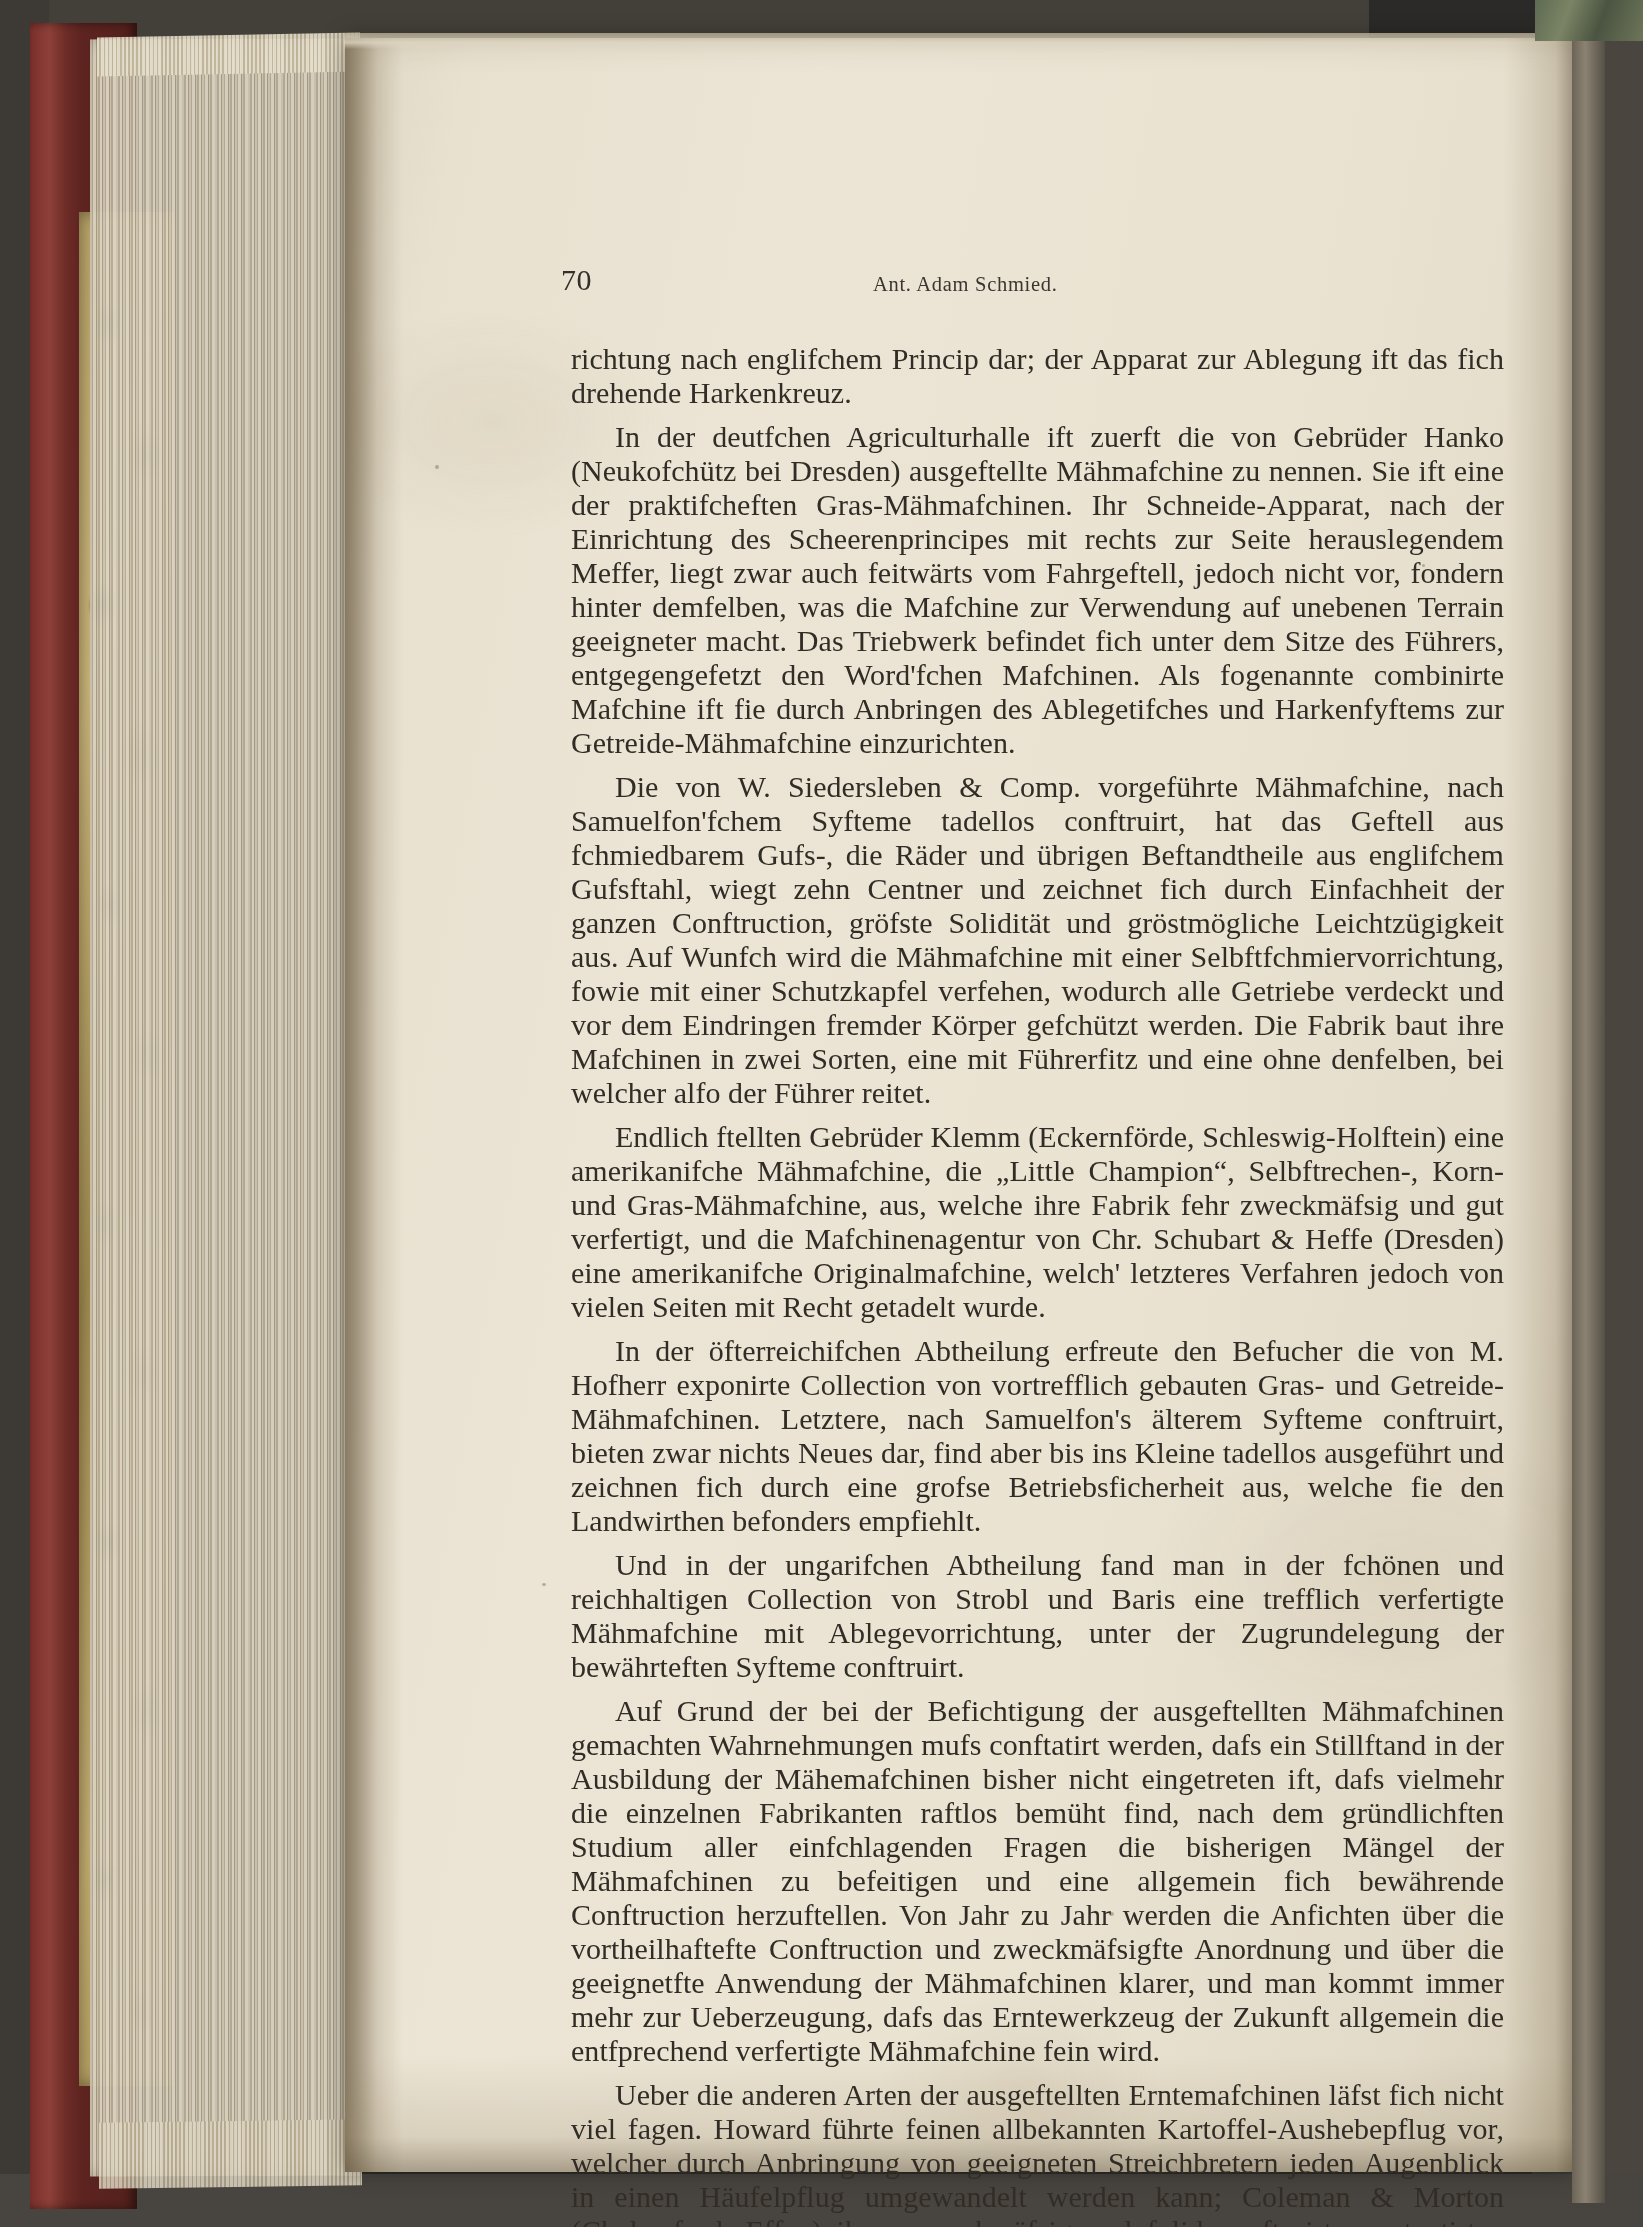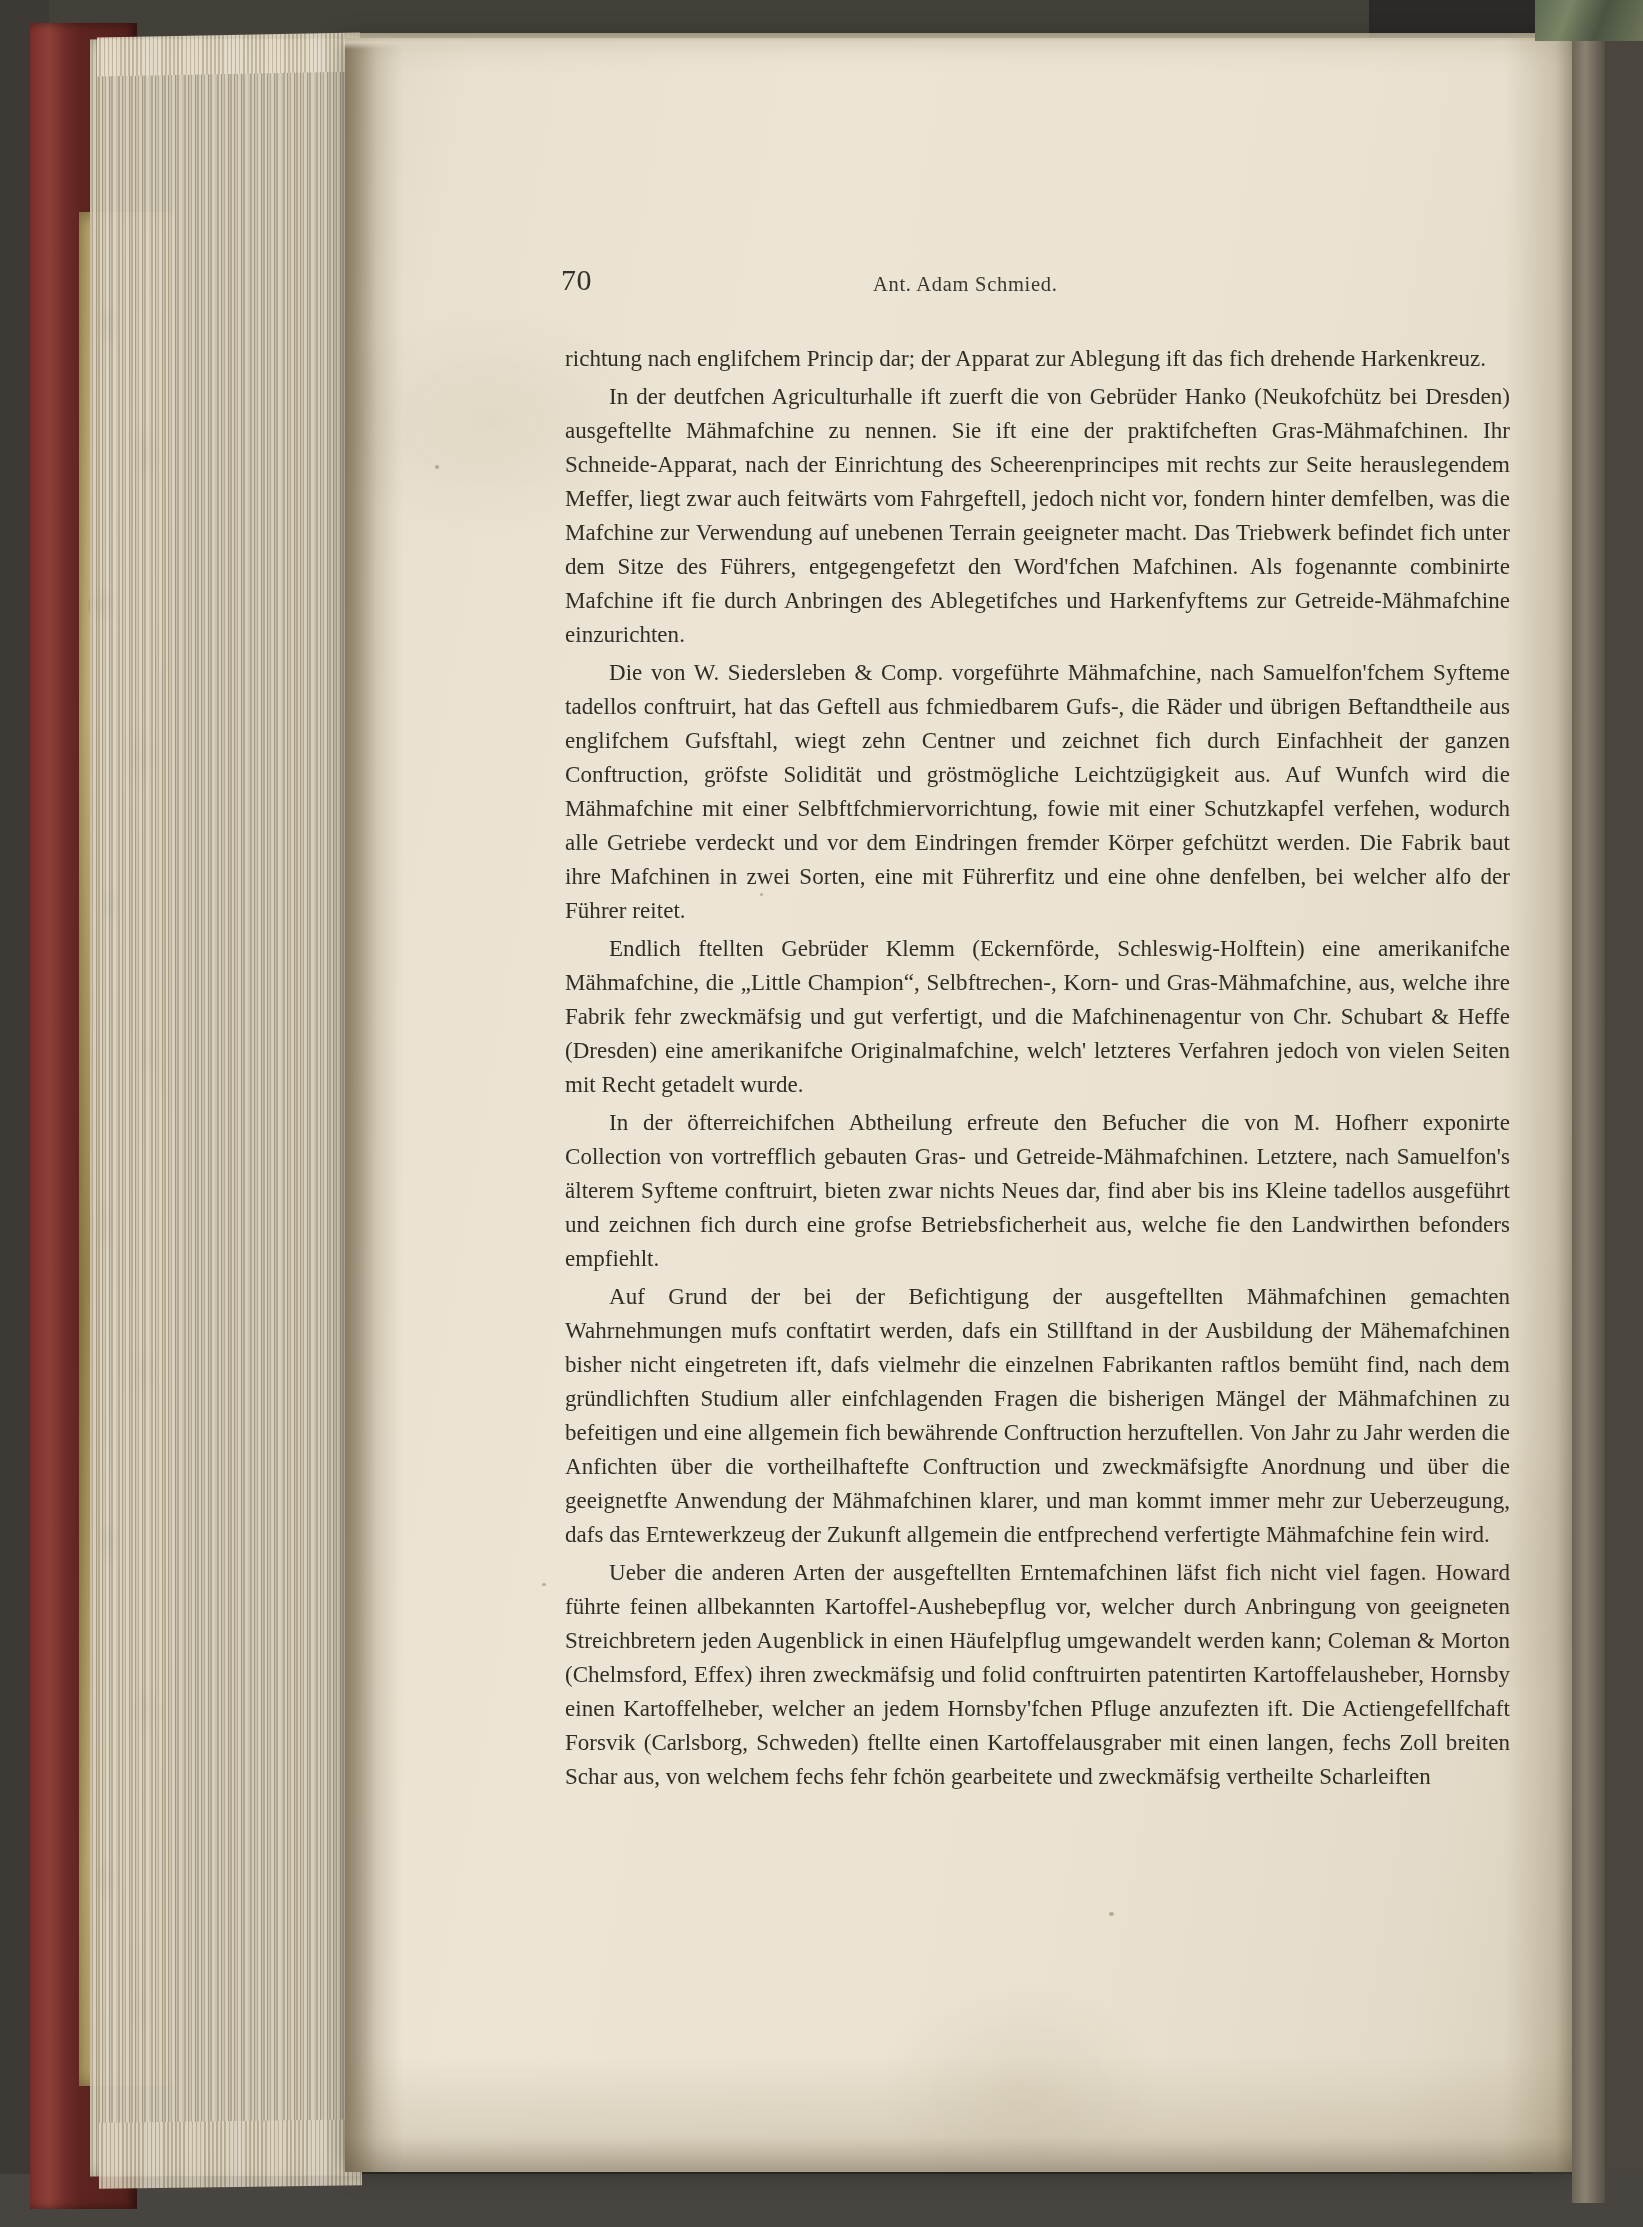--- a/index.html
+++ b/index.html
@@ -172,22 +172,22 @@
   #running-head {
     position: absolute;
     left: 312px; top: 10px;
     font-size: 20.5px;
     letter-spacing: 0.7px;
     color: #3a362f;
     white-space: nowrap;
   }
 
   p.para {
-    margin: 4px;
-    font-size: 23px;
+    margin: 10px;
+    font-size: 30px;
     line-height: 34px;
     text-align: justify;
     text-justify: inter-word;
     color: #312d26;
     letter-spacing: 0.04px;
   }
   p.indent { text-indent: 44px; }
 
   
   #grain {
@@ -241,20 +241,21 @@
     <div class="folio-row">
       <div id="folio">70</div>
       <div id="running-head">Ant. Adam Schmied.</div>
     </div>
 
     <p class="para">richtung nach englifchem Princip dar; der Apparat zur Ablegung ift das fich drehende Harkenkreuz.</p>
     <p class="para indent">In der deutfchen Agriculturhalle ift zuerft die von Gebrüder Hanko (Neukofchütz bei Dresden) ausgeftellte Mähmafchine zu nennen. Sie ift eine der praktifcheften Gras-Mähmafchinen. Ihr Schneide-Apparat, nach der Einrichtung des Scheerenprincipes mit rechts zur Seite herauslegendem Meffer, liegt zwar auch feitwärts vom Fahrgeftell, jedoch nicht vor, fondern hinter demfelben, was die Mafchine zur Verwendung auf unebenen Terrain geeigneter macht. Das Triebwerk befindet fich unter dem Sitze des Führers, entgegengefetzt den Word'fchen Mafchinen. Als fogenannte combinirte Mafchine ift fie durch Anbringen des Ablegetifches und Harkenfyftems zur Getreide-Mähmafchine einzurichten.</p>
     <p class="para indent">Die von W. Siedersleben &amp; Comp. vorgeführte Mähmafchine, nach Samuelfon'fchem Syfteme tadellos conftruirt, hat das Geftell aus fchmiedbarem Gufs-, die Räder und übrigen Beftandtheile aus englifchem Gufsftahl, wiegt zehn Centner und zeichnet fich durch Einfachheit der ganzen Conftruction, gröfste Solidität und gröstmögliche Leichtzügigkeit aus. Auf Wunfch wird die Mähmafchine mit einer Selbftfchmiervorrichtung, fowie mit einer Schutzkapfel verfehen, wodurch alle Getriebe verdeckt und vor dem Eindringen fremder Körper gefchützt werden. Die Fabrik baut ihre Mafchinen in zwei Sorten, eine mit Führerfitz und eine ohne denfelben, bei welcher alfo der Führer reitet.</p>
     <p class="para indent">Endlich ftellten Gebrüder Klemm (Eckernförde, Schleswig-Holftein) eine amerikanifche Mähmafchine, die „Little Champion“, Selbftrechen-, Korn- und Gras-Mähmafchine, aus, welche ihre Fabrik fehr zweckmäfsig und gut verfertigt, und die Mafchinenagentur von Chr. Schubart &amp; Heffe (Dresden) eine amerikanifche Originalmafchine, welch' letzteres Verfahren jedoch von vielen Seiten mit Recht getadelt wurde.</p>
     <p class="para indent">In der öfterreichifchen Abtheilung erfreute den Befucher die von M. Hofherr exponirte Collection von vortrefflich gebauten Gras- und Getreide-Mähmafchinen. Letztere, nach Samuelfon's älterem Syfteme conftruirt, bieten zwar nichts Neues dar, find aber bis ins Kleine tadellos ausgeführt und zeichnen fich durch eine grofse Betriebsficherheit aus, welche fie den Landwirthen befonders empfiehlt.</p>
+    <p class="para indent">Und in der ungarifchen Abtheilung fand man in der fchönen und reichhaltigen Collection von Strobl und Baris eine trefflich verfertigte Mähmafchine mit Ablegevorrichtung, unter der Zugrundelegung der bewährteften Syfteme conftruirt.</p>
     <p class="para indent">Auf Grund der bei der Befichtigung der ausgeftellten Mähmafchinen gemachten Wahrnehmungen mufs conftatirt werden, dafs ein Stillftand in der Ausbildung der Mähemafchinen bisher nicht eingetreten ift, dafs vielmehr die einzelnen Fabrikanten raftlos bemüht find, nach dem gründlichften Studium aller einfchlagenden Fragen die bisherigen Mängel der Mähmafchinen zu befeitigen und eine allgemein fich bewährende Conftruction herzuftellen. Von Jahr zu Jahr werden die Anfichten über die vortheilhaftefte Conftruction und zweckmäfsigfte Anordnung und über die geeignetfte Anwendung der Mähmafchinen klarer, und man kommt immer mehr zur Ueberzeugung, dafs das Erntewerkzeug der Zukunft allgemein die entfprechend verfertigte Mähmafchine fein wird.</p>
     <p class="para indent">Ueber die anderen Arten der ausgeftellten Erntemafchinen läfst fich nicht viel fagen. Howard führte feinen allbekannten Kartoffel-Aushebepflug vor, welcher durch Anbringung von geeigneten Streichbretern jeden Augenblick in einen Häufelpflug umgewandelt werden kann; Coleman &amp; Morton (Chelmsford, Effex) ihren zweckmäfsig und folid conftruirten patentirten Kartoffelausheber, Hornsby einen Kartoffelheber, welcher an jedem Hornsby'fchen Pfluge anzufezten ift. Die Actiengefellfchaft Forsvik (Carlsborg, Schweden) ftellte einen Kartoffelausgraber mit einen langen, fechs Zoll breiten Schar aus, von welchem fechs fehr fchön gearbeitete und zweckmäfsig vertheilte Scharleiften</p>
 
   </div>
 
   <div id="grain">
     <div class="speck" style="left:90px; top:427px;  width:4.1px;  height:4.1px;"></div>
     <div class="speck" style="left:415px; top:855px; width:3.3px;  height:3.3px;"></div>
     <div class="speck" style="left:764px; top:1874px; width:5px;  height:4.1px;"></div>
     <div class="speck" style="left:1077px;top:526px;  width:3.3px;  height:3.3px;"></div>

